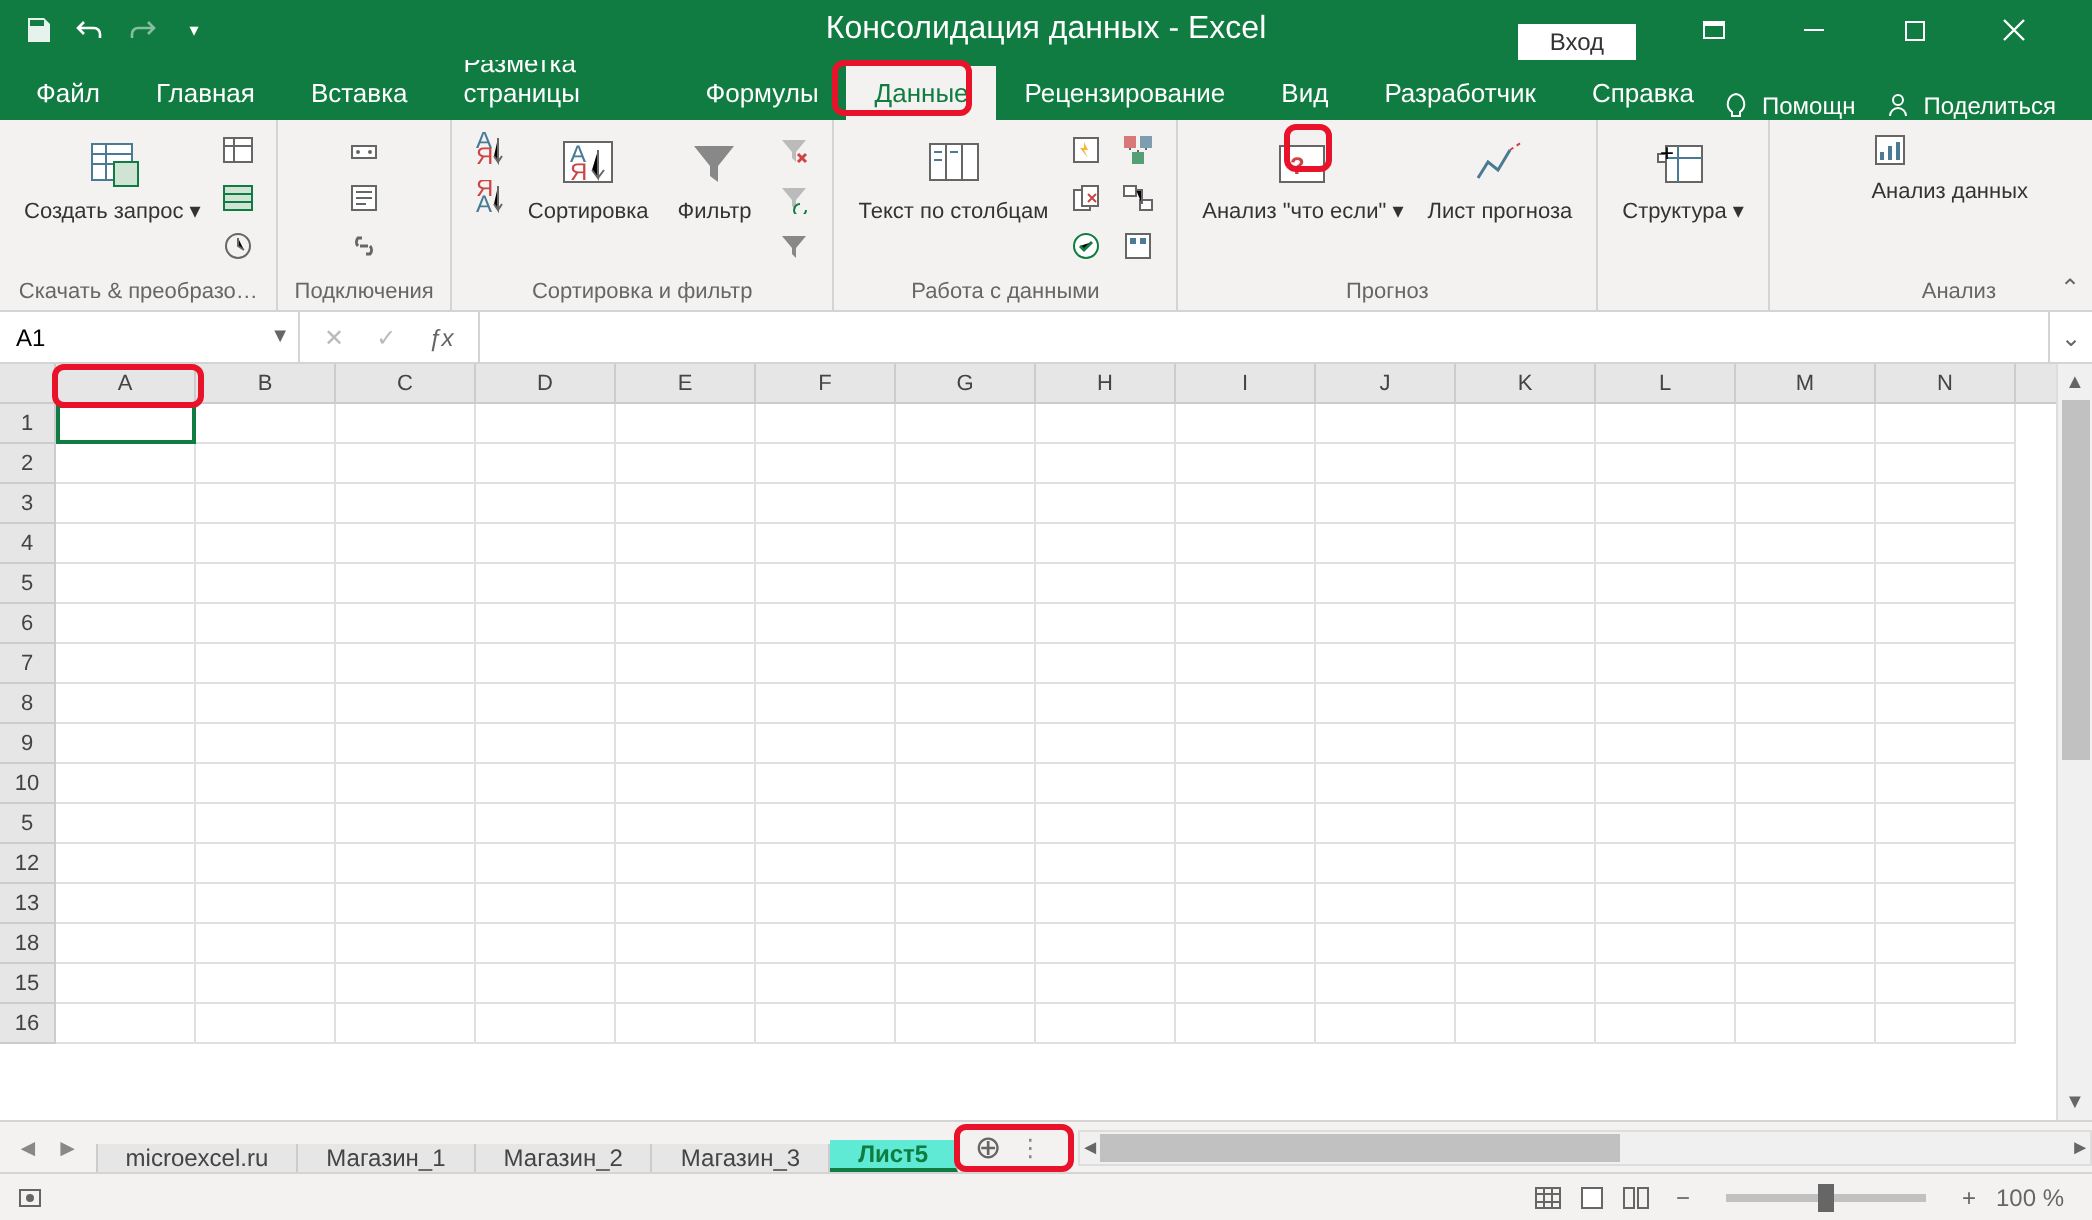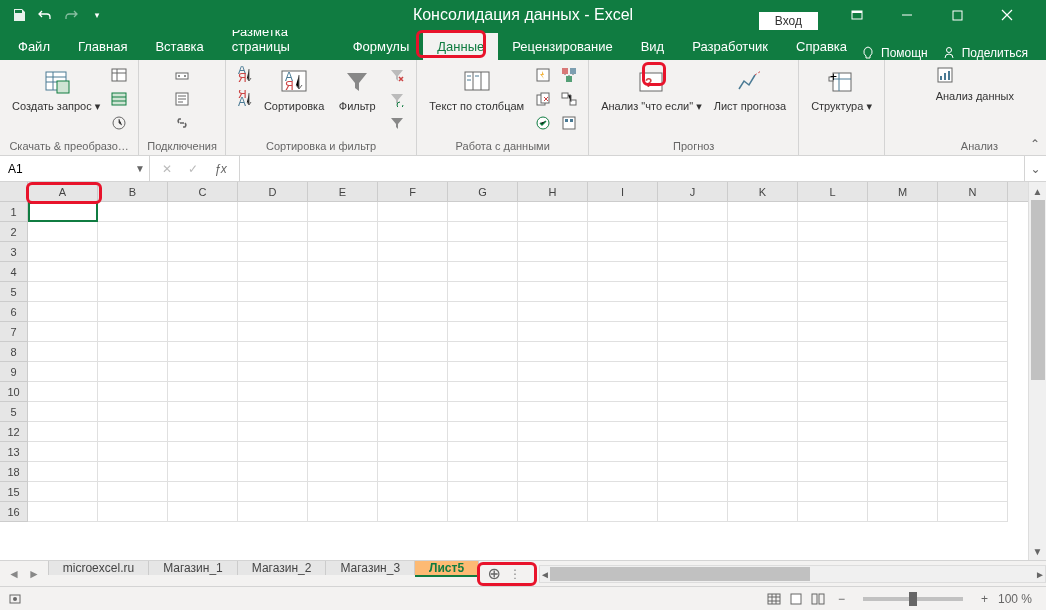--- a/index.html
+++ b/index.html
@@ -46,24 +46,24 @@
 .row-h{width:28px;background:#e6e6e6;border-right:1px solid #ccc;border-bottom:1px solid #ccc;text-align:center;font-size:11px;color:#444;line-height:20px;cursor:pointer}
 .cell{width:70px;border-right:1px solid #e0e0e0;border-bottom:1px solid #e0e0e0;position:relative}
 .cell.selected{border:2px solid #107c41;z-index:2}
 .vscroll{width:18px;background:#f0f0f0;border-left:1px solid #ddd;display:flex;flex-direction:column}
 .scroll-btn{height:18px;display:flex;align-items:center;justify-content:center;color:#666;font-size:10px;cursor:pointer}
 .scroll-track{flex:1;background:#f0f0f0;position:relative}
 .scroll-thumb{position:absolute;background:#c1c1c1;border-radius:0}
 .sheet-tabs{height:26px;display:flex;align-items:center;border-top:1px solid #d4d4d4;background:#f3f2f1}
 .nav-btns{display:flex;padding:0 8px;gap:8px;color:#888}
 .nav-btn{cursor:pointer}
-.tabs-list{display:flex;align-items:flex-start;height:100%}
+.tabs-list{display:flex;align-items:flex-end;height:100%}
 .sheet-tab{padding:0 14px;display:flex;align-items:center;border-right:1px solid #ccc;background:#e6e6e6;cursor:pointer;font-size:12px;color:#444}
 .sheet-tab:first-child{border-left:1px solid #ccc}
-.sheet-tab.active{background:#fdba74;color:#107c41;font-weight:600;border-bottom:2px solid #107c41}
+.sheet-tab.active{background:#5eead4;color:#107c41;font-weight:600;border-bottom:2px solid #107c41}
 .add-sheet{width:30px;display:flex;align-items:center;justify-content:center;color:#666;cursor:pointer;font-size:16px}
 .hscroll-wrap{flex:1;display:flex;align-items:center;margin-left:20px}
 .hscroll{flex:1;height:18px;background:#f0f0f0;display:flex;position:relative;border:1px solid #ddd}
 .hscroll .scroll-track{flex:1}
 .status-bar{height:24px;background:#f3f2f1;border-top:1px solid #d4d4d4;display:flex;align-items:center;padding:0 8px;color:#666;font-size:11px}
 .status-right{margin-left:auto;display:flex;align-items:center;gap:10px}
 .view-btns{display:flex;gap:2px}
 .view-btn{width:20px;height:18px;display:flex;align-items:center;justify-content:center;cursor:pointer}
 .zoom-slider{width:100px;height:4px;background:#c1c1c1;position:relative;margin:0 8px}
 .zoom-thumb{position:absolute;width:8px;height:14px;background:#666;top:-5px;left:46px}

